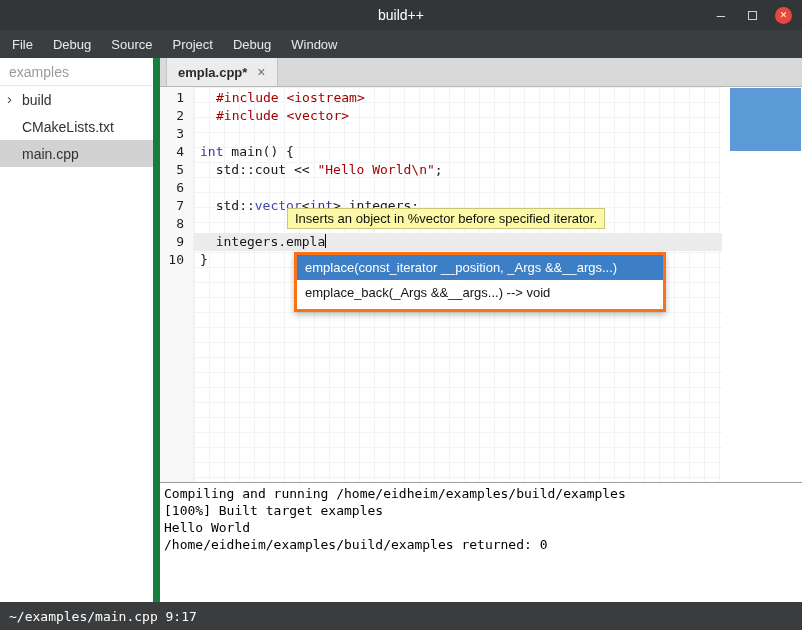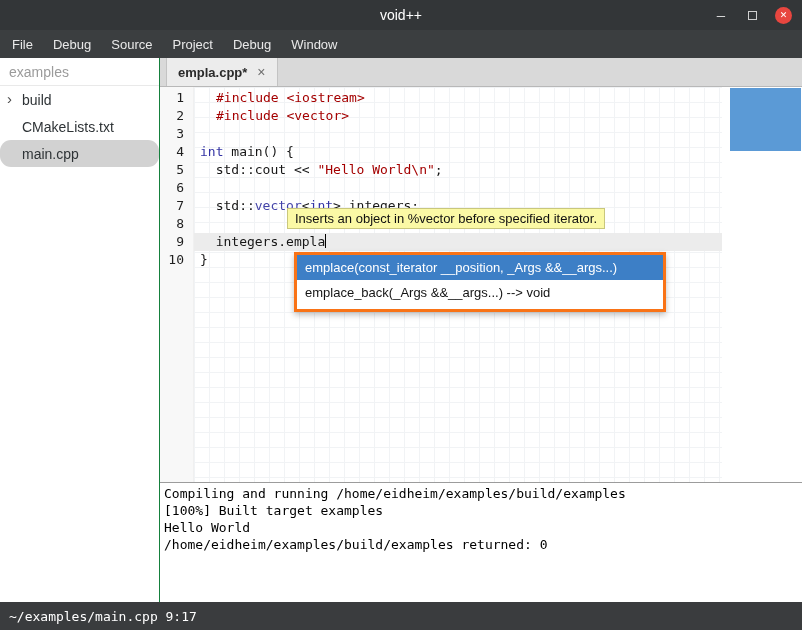--- a/index.html
+++ b/index.html
@@ -16,25 +16,25 @@
   .closeb { width:17px; height:17px; border-radius:50%; background:var(--close_red);
             color:#fff; font-size:9px; line-height:17px; text-align:center; font-weight:bold; }
 
   
   .menubar { height:28px; background:var(--menubar_bg); display:flex; align-items:center; padding-left:2px; }
   .menu-item { color:#e9e9e9; font-size:13px; padding:5px 10px; }
 
   
   .main { display:flex; height:544px; }
 
-  .sidebar { width:160px; flex:none; background:#fff; border-right:1px solid #15803d; }
+  .sidebar { width:160px; flex:none; background:#fff; border-right:7px solid #15803d; }
   .side-header { height:28px; padding:6px 9px 0; color:#9b9b9b; font-size:14px; border-bottom:1px solid #e9e9e9; }
   .tree-row { height:27px; display:flex; align-items:center; font-size:14px; color:#2e3336;
               padding-left:22px; position:relative; }
-  .tree-row.selected { background:var(--sidebar_selected_bg);border-radius:11px; }
+  .tree-row.selected { background:var(--sidebar_selected_bg); }
   .chev { position:absolute; left:7px; top:4px; color:#4a4a4a; font-size:15px; line-height:17px; }
 
   .right { flex:1; display:flex; flex-direction:column; min-width:0; }
 
   
   .tabbar { height:29px; flex:none; background:#d9d9d9; border-bottom:1px solid #b8b8b8;
             display:flex; align-items:stretch; padding-left:6px; }
   .tab { display:flex; align-items:center; gap:10px; padding:0 11px; background:#ececec;
          border-left:1px solid #c3c3c3; border-right:1px solid #c3c3c3;
          font-size:13px; font-weight:bold; color:#2a2a2a; }
@@ -84,21 +84,21 @@
   .statusbar { height:28px; background:var(--statusbar_bg); color:#fff;
                display:flex; align-items:center; padding-left:9px;
                font-family:"DejaVu Sans Mono","Liberation Mono",monospace; font-size:13px; }
 </style>
 </head>
 <body>
 
 <div class="window">
 
   <div class="titlebar">
-    <span class="title">void++</span>
+    <span class="title">build++</span>
     <div class="controls">
       <span class="wbtn">–</span>
       <span class="wbtn"><span class="maxsq"></span></span>
       <span class="closeb">✕</span>
     </div>
   </div>
 
   <div class="menubar" id="menubar">
       <span class="menu-item">File</span>
       <span class="menu-item">Debug</span>

